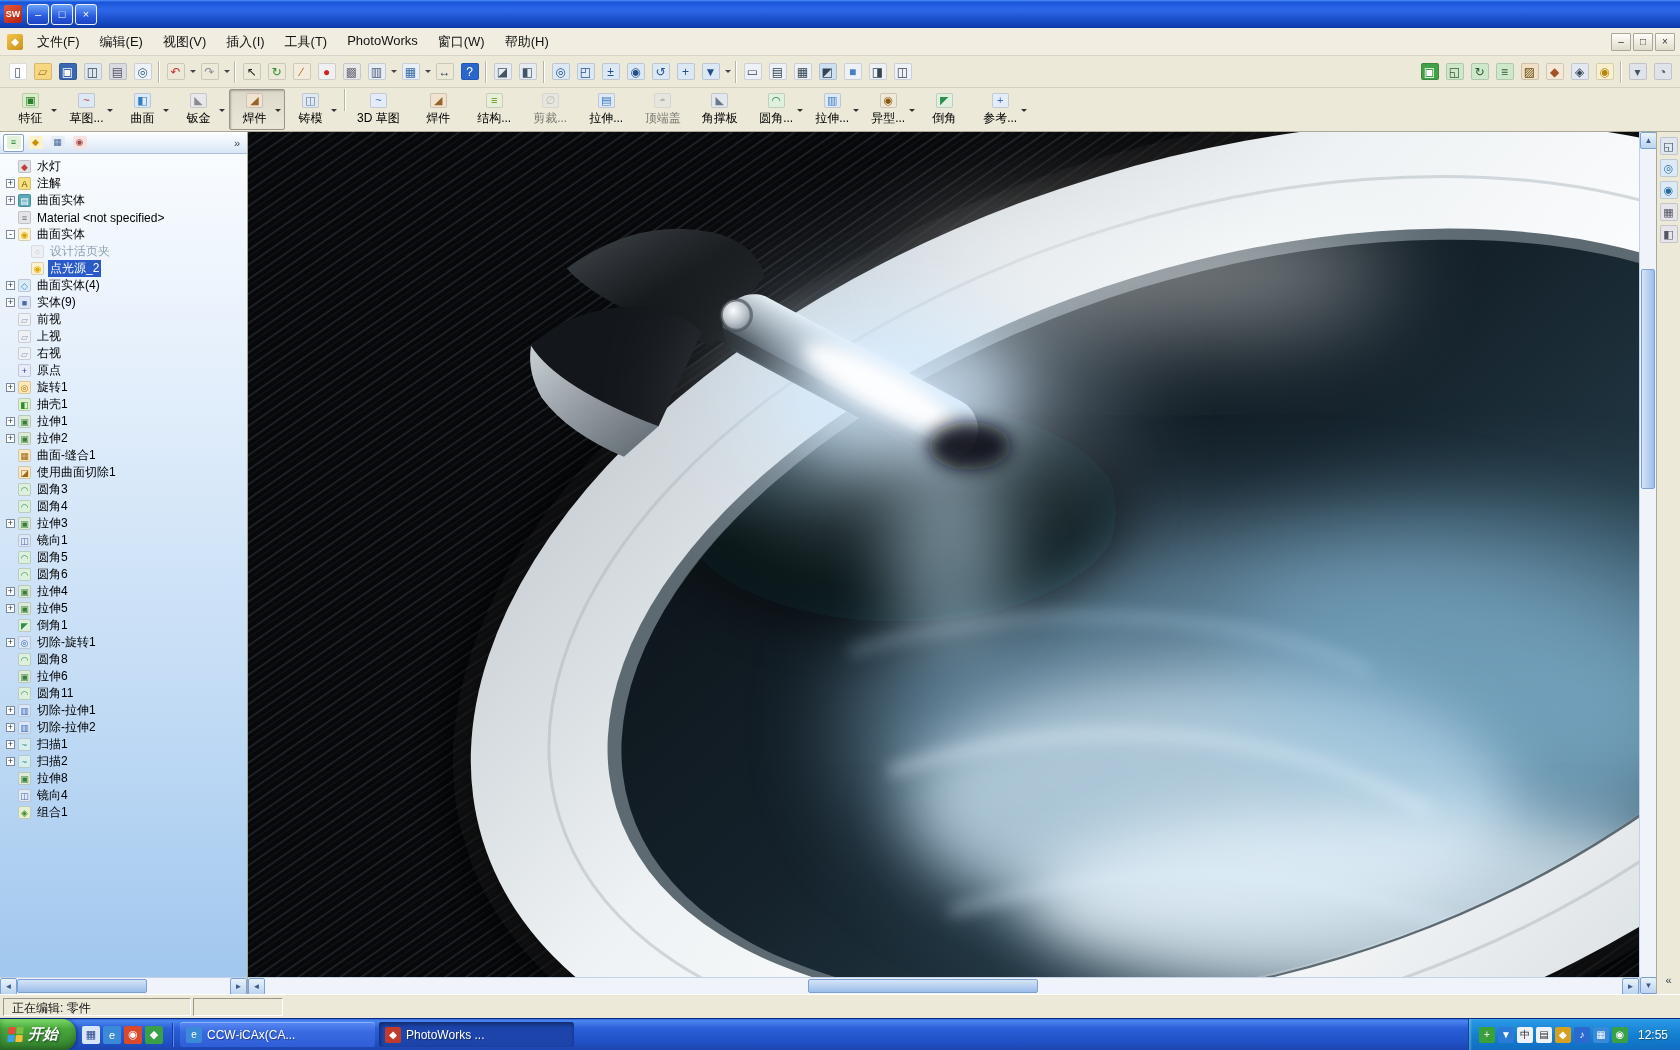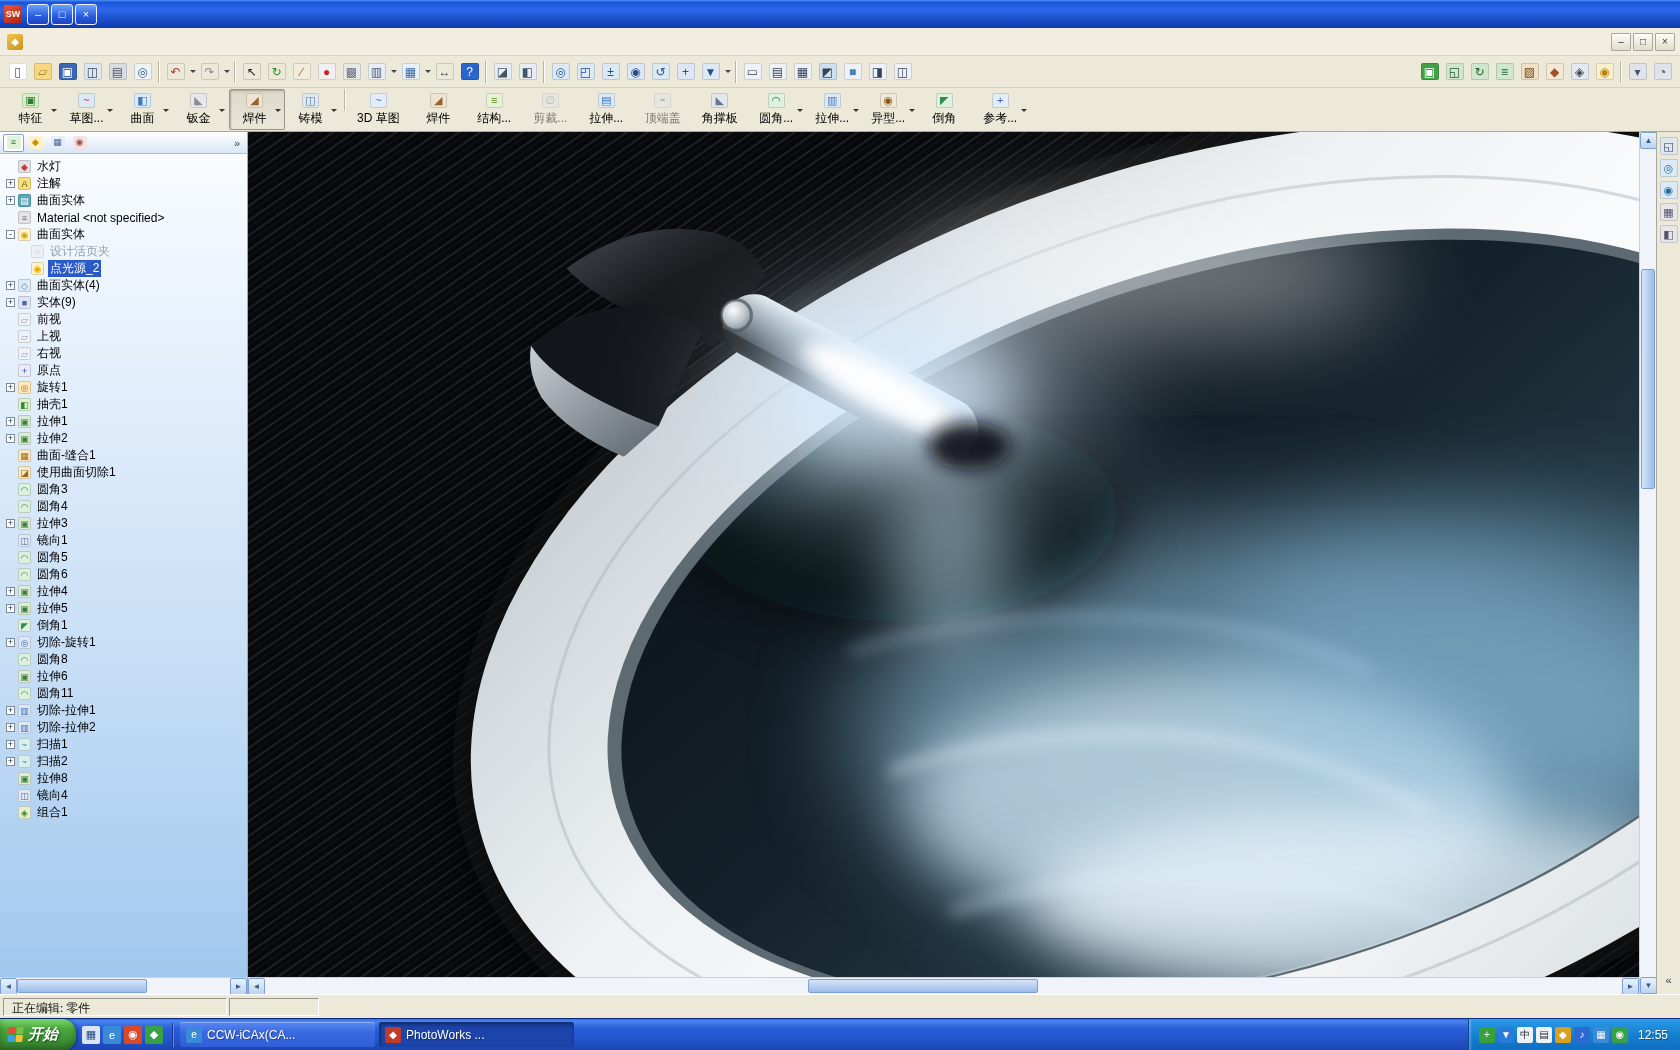--- a/index.html
+++ b/index.html
@@ -98,21 +98,21 @@
   .rs-ic { width:18px; height:18px; font-size:11px; line-height:1; display:grid; place-items:center;
     border-radius:2px; border:1px solid rgba(0,0,0,.14); }
   .rs-chevron { margin-top:auto; margin-bottom:8px; font-size:11px; color:#345; }
 
   
   .statusbar { height:24px; flex:0 0 24px; display:flex; align-items:center; gap:2px; background:#ece9d8;
     border-top:1px solid #fff; padding:2px 3px; }
   .sb-cell { height:18px; border:1px solid; border-color:#9a968a #fff #fff #9a968a; font-size:12px;
     padding:1px 8px; color:#111; white-space:nowrap; overflow:hidden; }
   .sb-ready { flex:1; }
-  .sb-edit { width:224px;font-family:Liberation Serif, serif; }
+  .sb-edit { width:188px; }
   .sb-extra { width:90px; }
 
   
   .taskbar { height:32px; flex:0 0 32px; display:flex; align-items:center;
     background:linear-gradient(180deg,#3168e0 0%,#4a86f0 6%,#2a5fd8 30%,#2152c8 70%,#1c46b0 100%);
     border-top:1px solid #0a2a80; }
   .start-btn { height:32px; padding:0 18px 0 8px; display:flex; align-items:center; gap:5px;
     background:linear-gradient(180deg,#7ddc6a 0%,#4aa83e 30%,#3b8f33 70%,#2f7a2a 100%);
     border-radius:0 14px 14px 0; box-shadow:inset 0 -3px 6px rgba(0,0,0,.25), 2px 0 3px rgba(0,0,0,.3); }
   .xp-logo { display:grid; grid-template-columns:7px 7px; grid-template-rows:7px 7px; gap:1px; transform:skewX(-6deg); }
@@ -145,20 +145,31 @@
     <span class="app-badge">SW</span>
     <span class="win-controls">
       <button class="wbtn">–</button>
       <button class="wbtn">□</button>
       <button class="wbtn">×</button>
     </span>
   </div>
 
   <div class="menubar">
     <span class="doc-badge">◆</span>
+    <nav class="menu-items">
+
+    <span class="menu-item">文件(F)</span>
+        <span class="menu-item">编辑(E)</span>
+        <span class="menu-item">视图(V)</span>
+        <span class="menu-item">插入(I)</span>
+        <span class="menu-item">工具(T)</span>
+        <span class="menu-item">PhotoWorks</span>
+        <span class="menu-item">窗口(W)</span>
+        <span class="menu-item">帮助(H)</span>
+      </nav>
     <span class="mdi-controls">
       <button class="mbtn">–</button>
       <button class="mbtn">□</button>
       <button class="mbtn">×</button>
     </span>
   </div>
 
   <div class="toolbar1">
 
   <span class="tb-btn">

